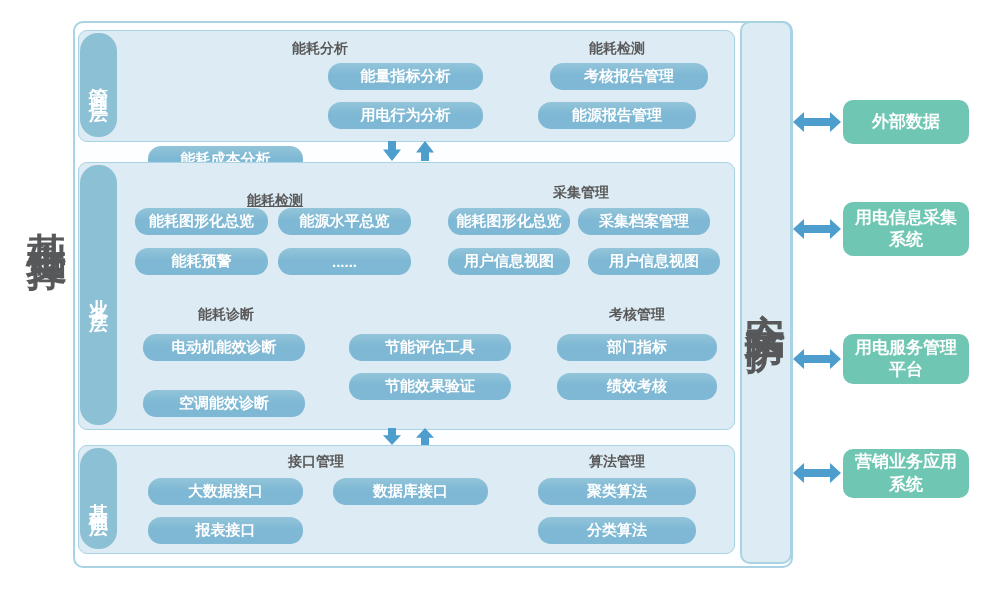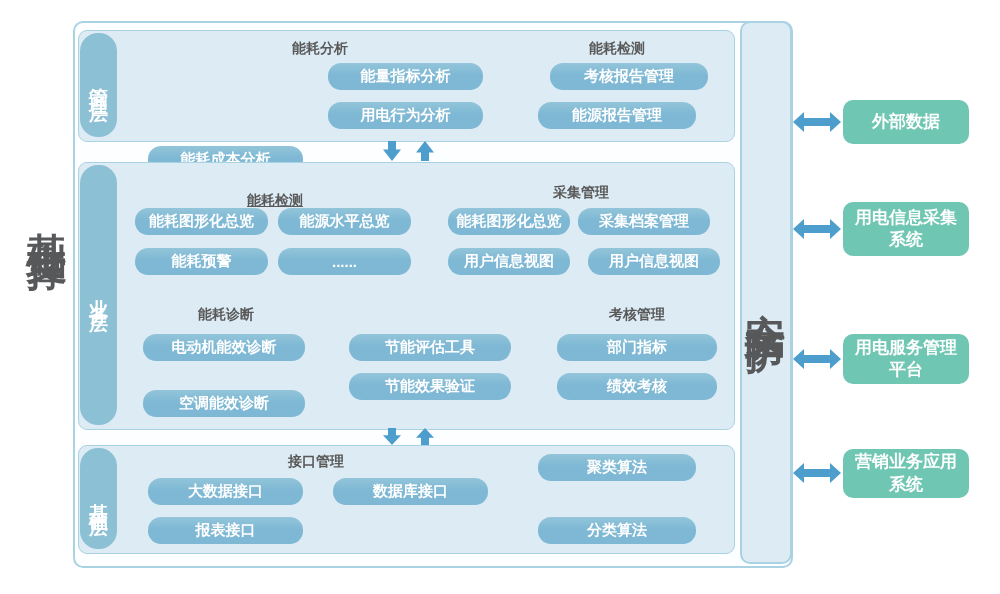--- a/index.html
+++ b/index.html
@@ -119,21 +119,21 @@
 
   <div class="panel" style="top:445px;height:107px;"></div>
   <div class="pill" style="top:448px;height:101px;">
     <span>基础层</span>
   </div>
   <div class="sec" style="left:246px;top:453px;">接口管理</div>
   <div class="sec" style="left:547px;top:453px;">算法管理</div>
   <div class="btn" style="left:148px;top:478px;width:155px;">大数据接口</div>
   <div class="btn" style="left:333px;top:478px;width:155px;">数据库接口</div>
   <div class="btn" style="left:148px;top:517px;width:155px;">报表接口</div>
-  <div class="btn" style="left:538px;top:454px;width:158px;">聚类算法</div>
+  <div class="btn" style="left:538px;top:478px;width:158px;">聚类算法</div>
   <div class="btn" style="left:538px;top:517px;width:158px;">分类算法</div>
 
   <div class="secbar">
     <span class="pillar">安全防护</span>
   </div>
 
   <svg class="harrow" style="top:109px;" width="48" height="26" viewBox="0 0 48 26">
     <polygon points="0,13 11,3 11,9 37,9 37,3 48,13 37,23 37,17 11,17 11,23" style="fill:var(--arrow)"></polygon>
   </svg>
   <div class="ext" style="top:100px;height:44px;">外部数据</div>

